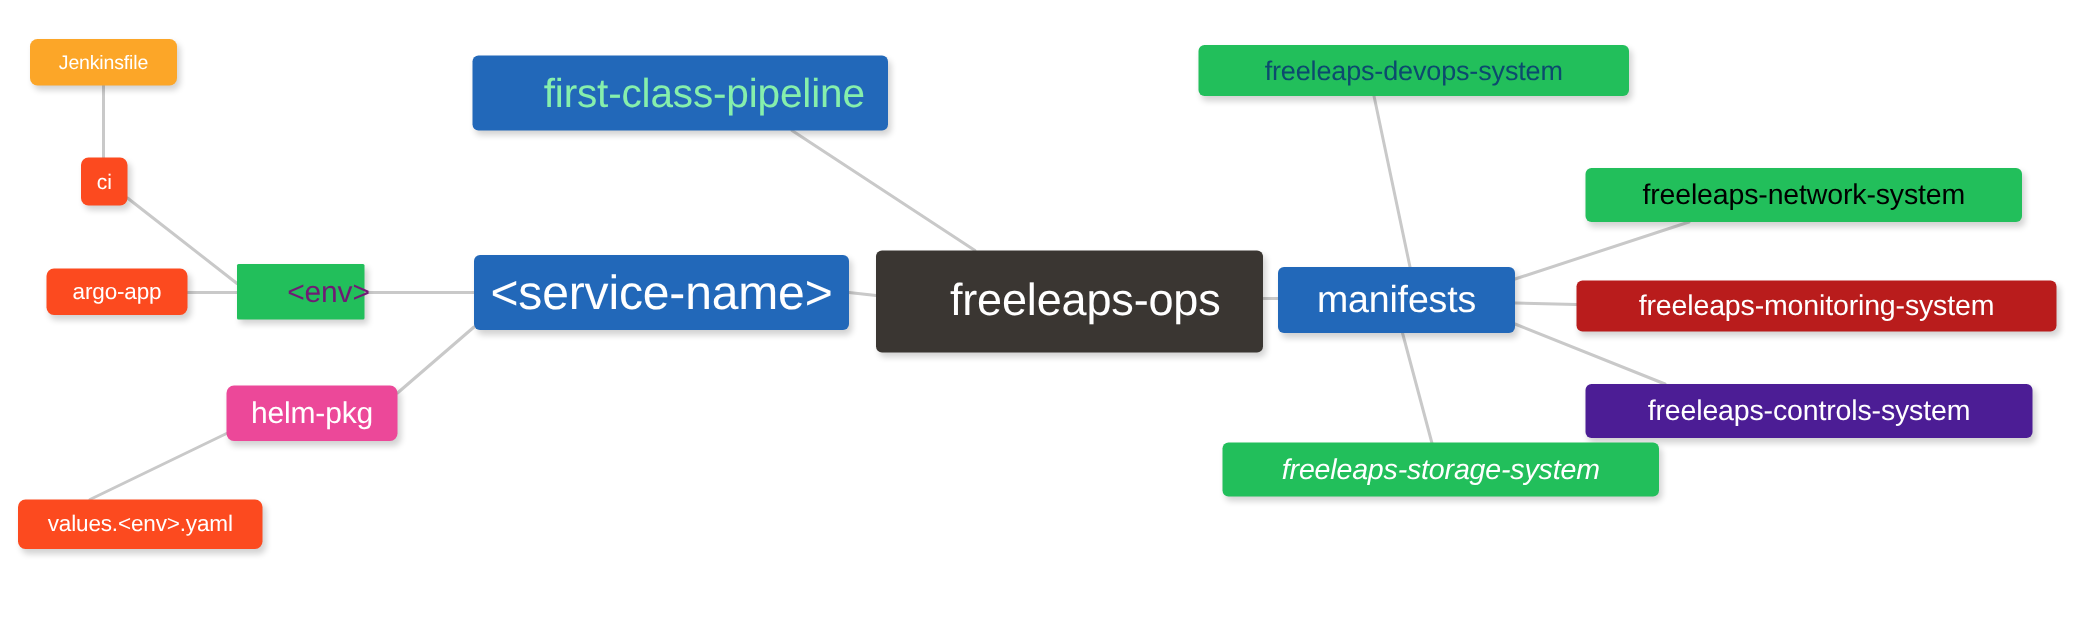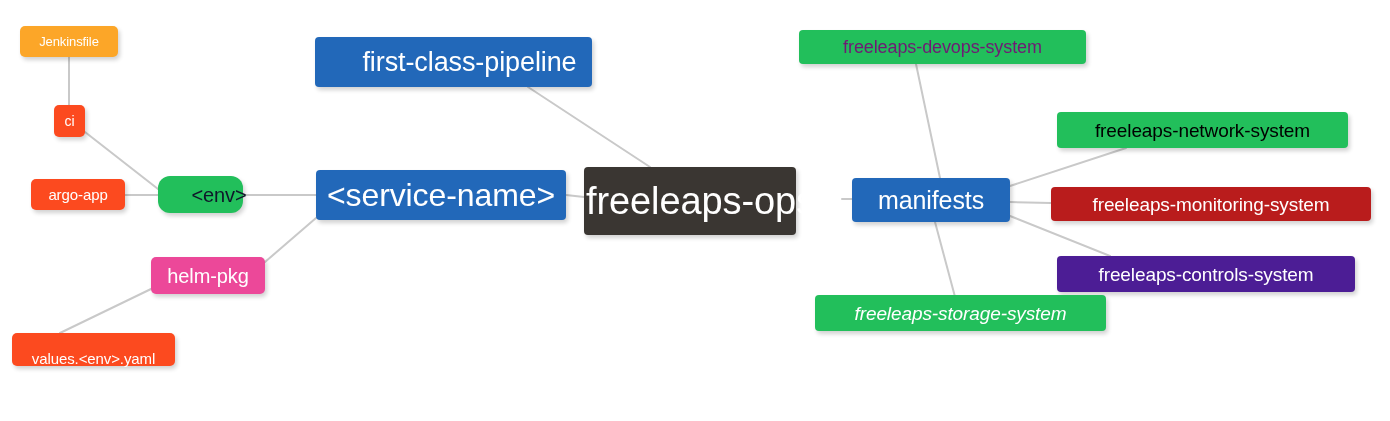--- a/index.html
+++ b/index.html
@@ -60,42 +60,42 @@
   <div id="nodes">
       <div class="node" style="left: 20px; top: 26px; width: 98px; height: 31px; background: rgb(252, 166, 40); font-size: 13px; border-radius: 5px; color: rgb(255, 255, 255);">
         <span>Jenkinsfile</span>
       </div>
       <div class="node" style="left: 54px; top: 105px; width: 31px; height: 32px; background: rgb(252, 74, 31); font-size: 14px; border-radius: 5px; color: rgb(255, 255, 255);">
         <span>ci</span>
       </div>
       <div class="node" style="left: 31px; top: 179px; width: 94px; height: 31px; background: rgb(252, 74, 31); font-size: 15px; border-radius: 5px; color: rgb(255, 255, 255);">
         <span>argo-app</span>
       </div>
-      <div class="node" style="left: 158px; top: 176px; width: 85px; height: 37px; background: rgb(34, 191, 91); font-size: 20px; border-radius: 12px; color: #0f172a; padding-left: 37px;">
+      <div class="node" style="left: 158px; top: 176px; width: 85px; height: 37px; background: rgb(34, 191, 91); font-size: 20px; border-radius: 1px; color: #701a75; padding-left: 37px;">
         <span>&lt;env&gt;</span>
       </div>
       <div class="node" style="left: 151px; top: 257px; width: 114px; height: 37px; background: #ec4899; font-size: 20px; border-radius: 5px; color: rgb(255, 255, 255);">
         <span>helm-pkg</span>
       </div>
-      <div class="node" style="left: 12px; top: 333px; width: 163px; height: 33px; background: rgb(252, 74, 31); font-size: 15px; border-radius: 5px; color: rgb(255, 255, 255); align-items: flex-end;">
+      <div class="node" style="left: 12px; top: 333px; width: 163px; height: 33px; background: rgb(252, 74, 31); font-size: 15px; border-radius: 5px; color: rgb(255, 255, 255);">
         <span>values.&lt;env&gt;.yaml</span>
       </div>
-      <div class="node" style="left: 315px; top: 37px; width: 277px; height: 50px; background: rgb(34, 104, 185); font-size: 27px; border-radius: 4px; color: #ffffff; padding-left: 32px;">
+      <div class="node" style="left: 315px; top: 37px; width: 277px; height: 50px; background: rgb(34, 104, 185); font-size: 27px; border-radius: 4px; color: #86efac; padding-left: 32px;">
         <span>first-class-pipeline</span>
       </div>
       <div class="node" style="left: 316px; top: 170px; width: 250px; height: 50px; background: rgb(34, 104, 185); font-size: 32px; border-radius: 4px; color: rgb(255, 255, 255);">
         <span>&lt;service-name&gt;</span>
       </div>
-      <div class="node" style="left: 584px; top: 167px; width: 212px; height: 68px; background: rgb(58, 54, 50); font-size: 38px; border-radius: 4px; color: rgb(255, 255, 255); padding-left: 21px;">
+      <div class="node" style="left: 584px; top: 167px; width: 258px; height: 68px; background: rgb(58, 54, 50); font-size: 30px; border-radius: 4px; color: rgb(255, 255, 255); padding-left: 21px;">
         <span>freeleaps-ops</span>
       </div>
       <div class="node" style="left: 852px; top: 178px; width: 158px; height: 44px; background: rgb(34, 104, 185); font-size: 25px; border-radius: 4px; color: rgb(255, 255, 255); text-align: center;">
         <span>manifests</span>
       </div>
-      <div class="node" style="left: 799px; top: 30px; width: 287px; height: 34px; background: rgb(34, 191, 91); font-size: 18px; border-radius: 4px; color: #701a75;">
+      <div class="node" style="left: 799px; top: 30px; width: 287px; height: 34px; background: rgb(34, 191, 91); font-size: 18px; border-radius: 4px; color: #0c4a6e;">
         <span>freeleaps-devops-system</span>
       </div>
       <div class="node" style="left: 1057px; top: 112px; width: 291px; height: 36px; background: rgb(34, 191, 91); font-size: 19px; border-radius: 4px; color: #000000;">
         <span>freeleaps-network-system</span>
       </div>
       <div class="node" style="left: 1051px; top: 187px; width: 320px; height: 34px; background: #b91c1c; font-size: 19px; border-radius: 4px; color: rgb(255, 255, 255);">
         <span>freeleaps-monitoring-system</span>
       </div>
       <div class="node" style="left: 1057px; top: 256px; width: 298px; height: 36px; background: #4c1d95; font-size: 19px; border-radius: 4px; color: rgb(255, 255, 255);">
         <span>freeleaps-controls-system</span>

